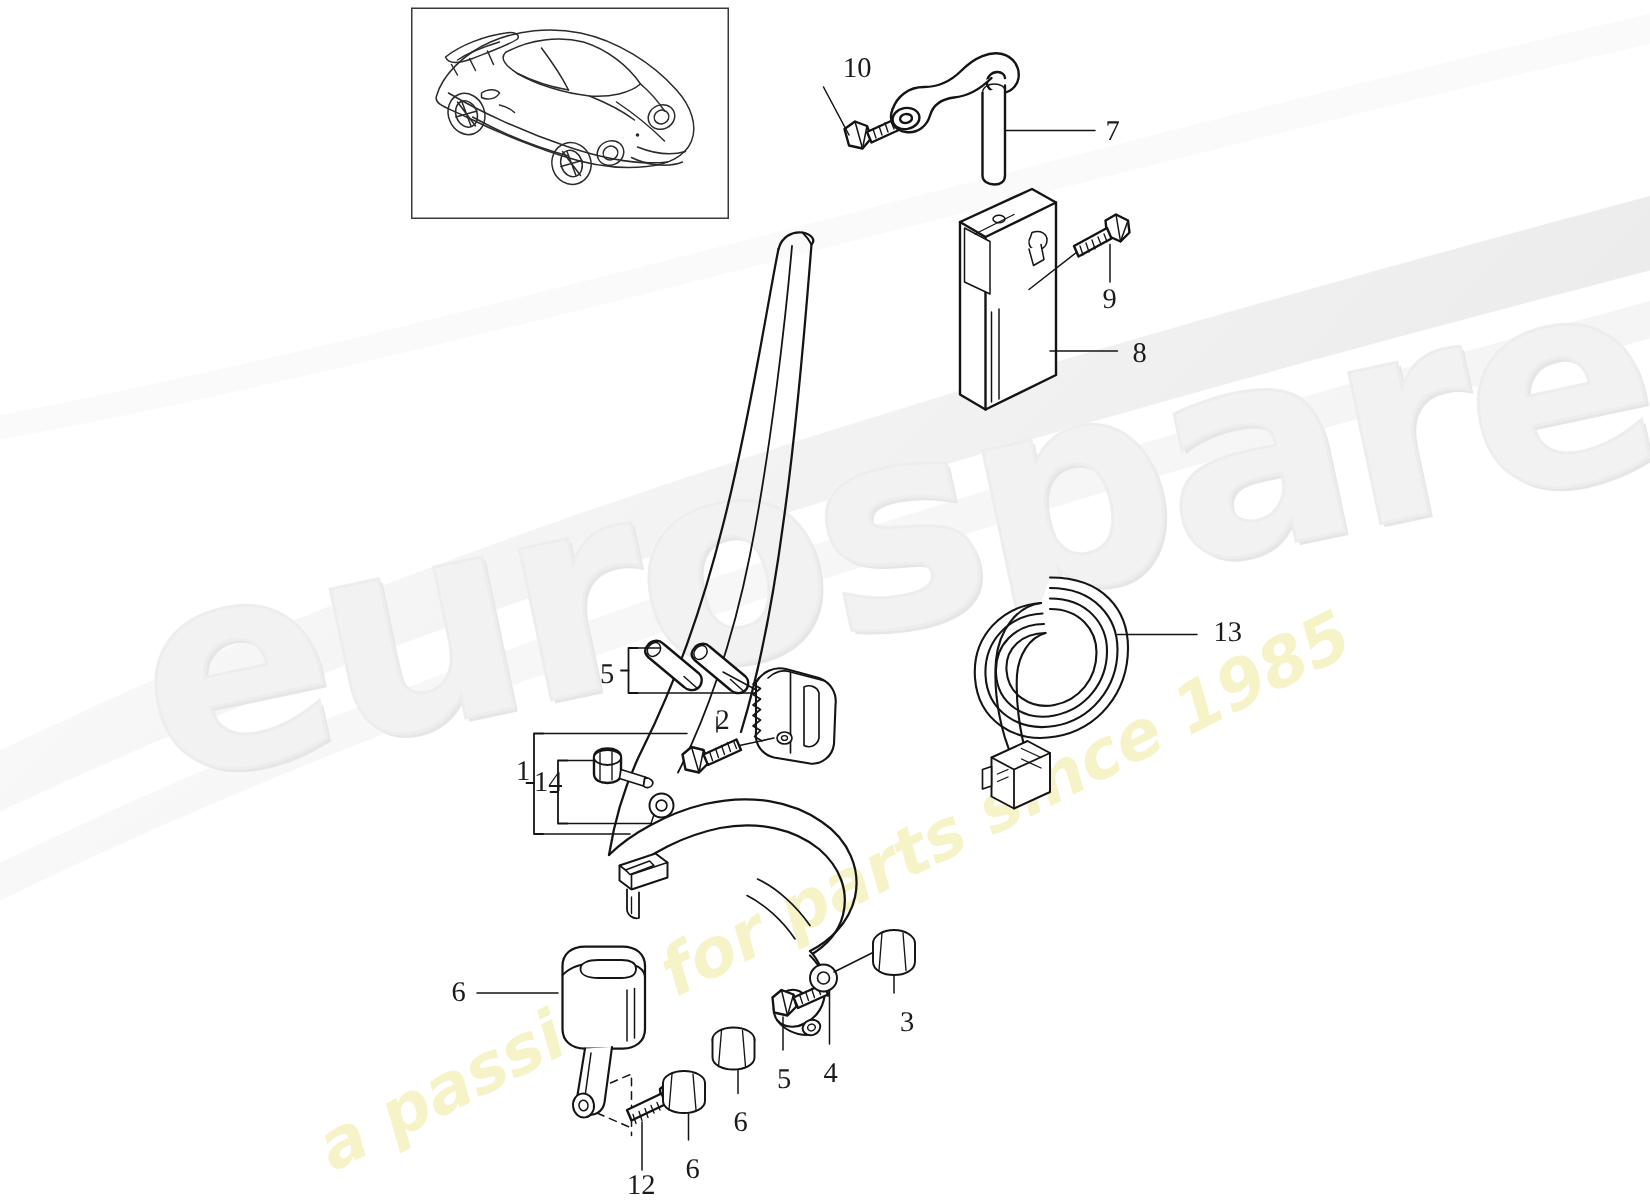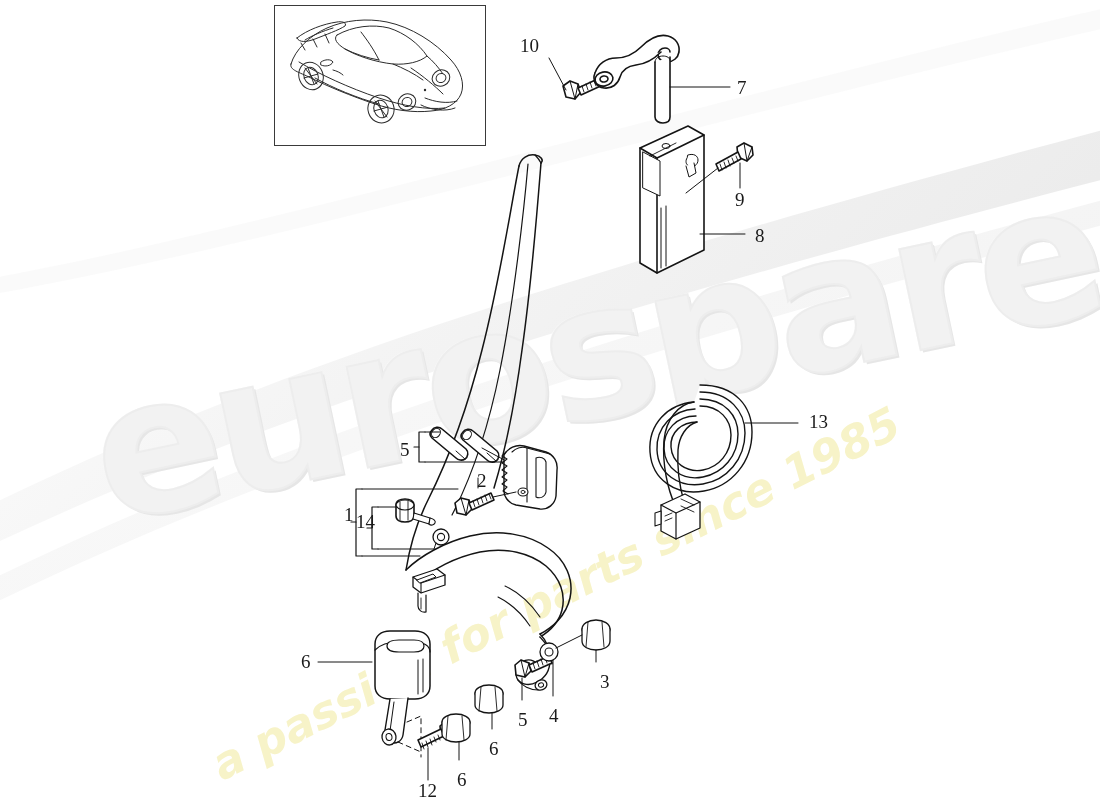--- a/index.html
+++ b/index.html
@@ -413,20 +413,20 @@
   <div class="num" style="left:344px;top:505px;">1</div>
   <div class="num" style="left:477px;top:471px;">2</div>
   <div class="num" style="left:600px;top:672px;">3</div>
   <div class="num" style="left:549px;top:706px;">4</div>
   <div class="num" style="left:518px;top:710px;">5</div>
   <div class="num" style="left:489px;top:739px;">6</div>
   <div class="num" style="left:457px;top:770px;">6</div>
   <div class="num" style="left:737px;top:78px;">7</div>
   <div class="num" style="left:755px;top:226px;">8</div>
   <div class="num" style="left:735px;top:190px;">9</div>
-  <div class="num" style="left:520px;top:36px;">10</div>
+  <div class="num" style="left:562px;top:36px;">10</div>
   <div class="num" style="left:301px;top:652px;">6</div>
   <div class="num" style="left:418px;top:781px;">12</div>
   <div class="num" style="left:809px;top:412px;">13</div>
   <div class="num" style="left:356px;top:512px;">14</div>
   <div class="num" style="left:400px;top:440px;">5</div>
 
 </div>
 
 </body></html>

